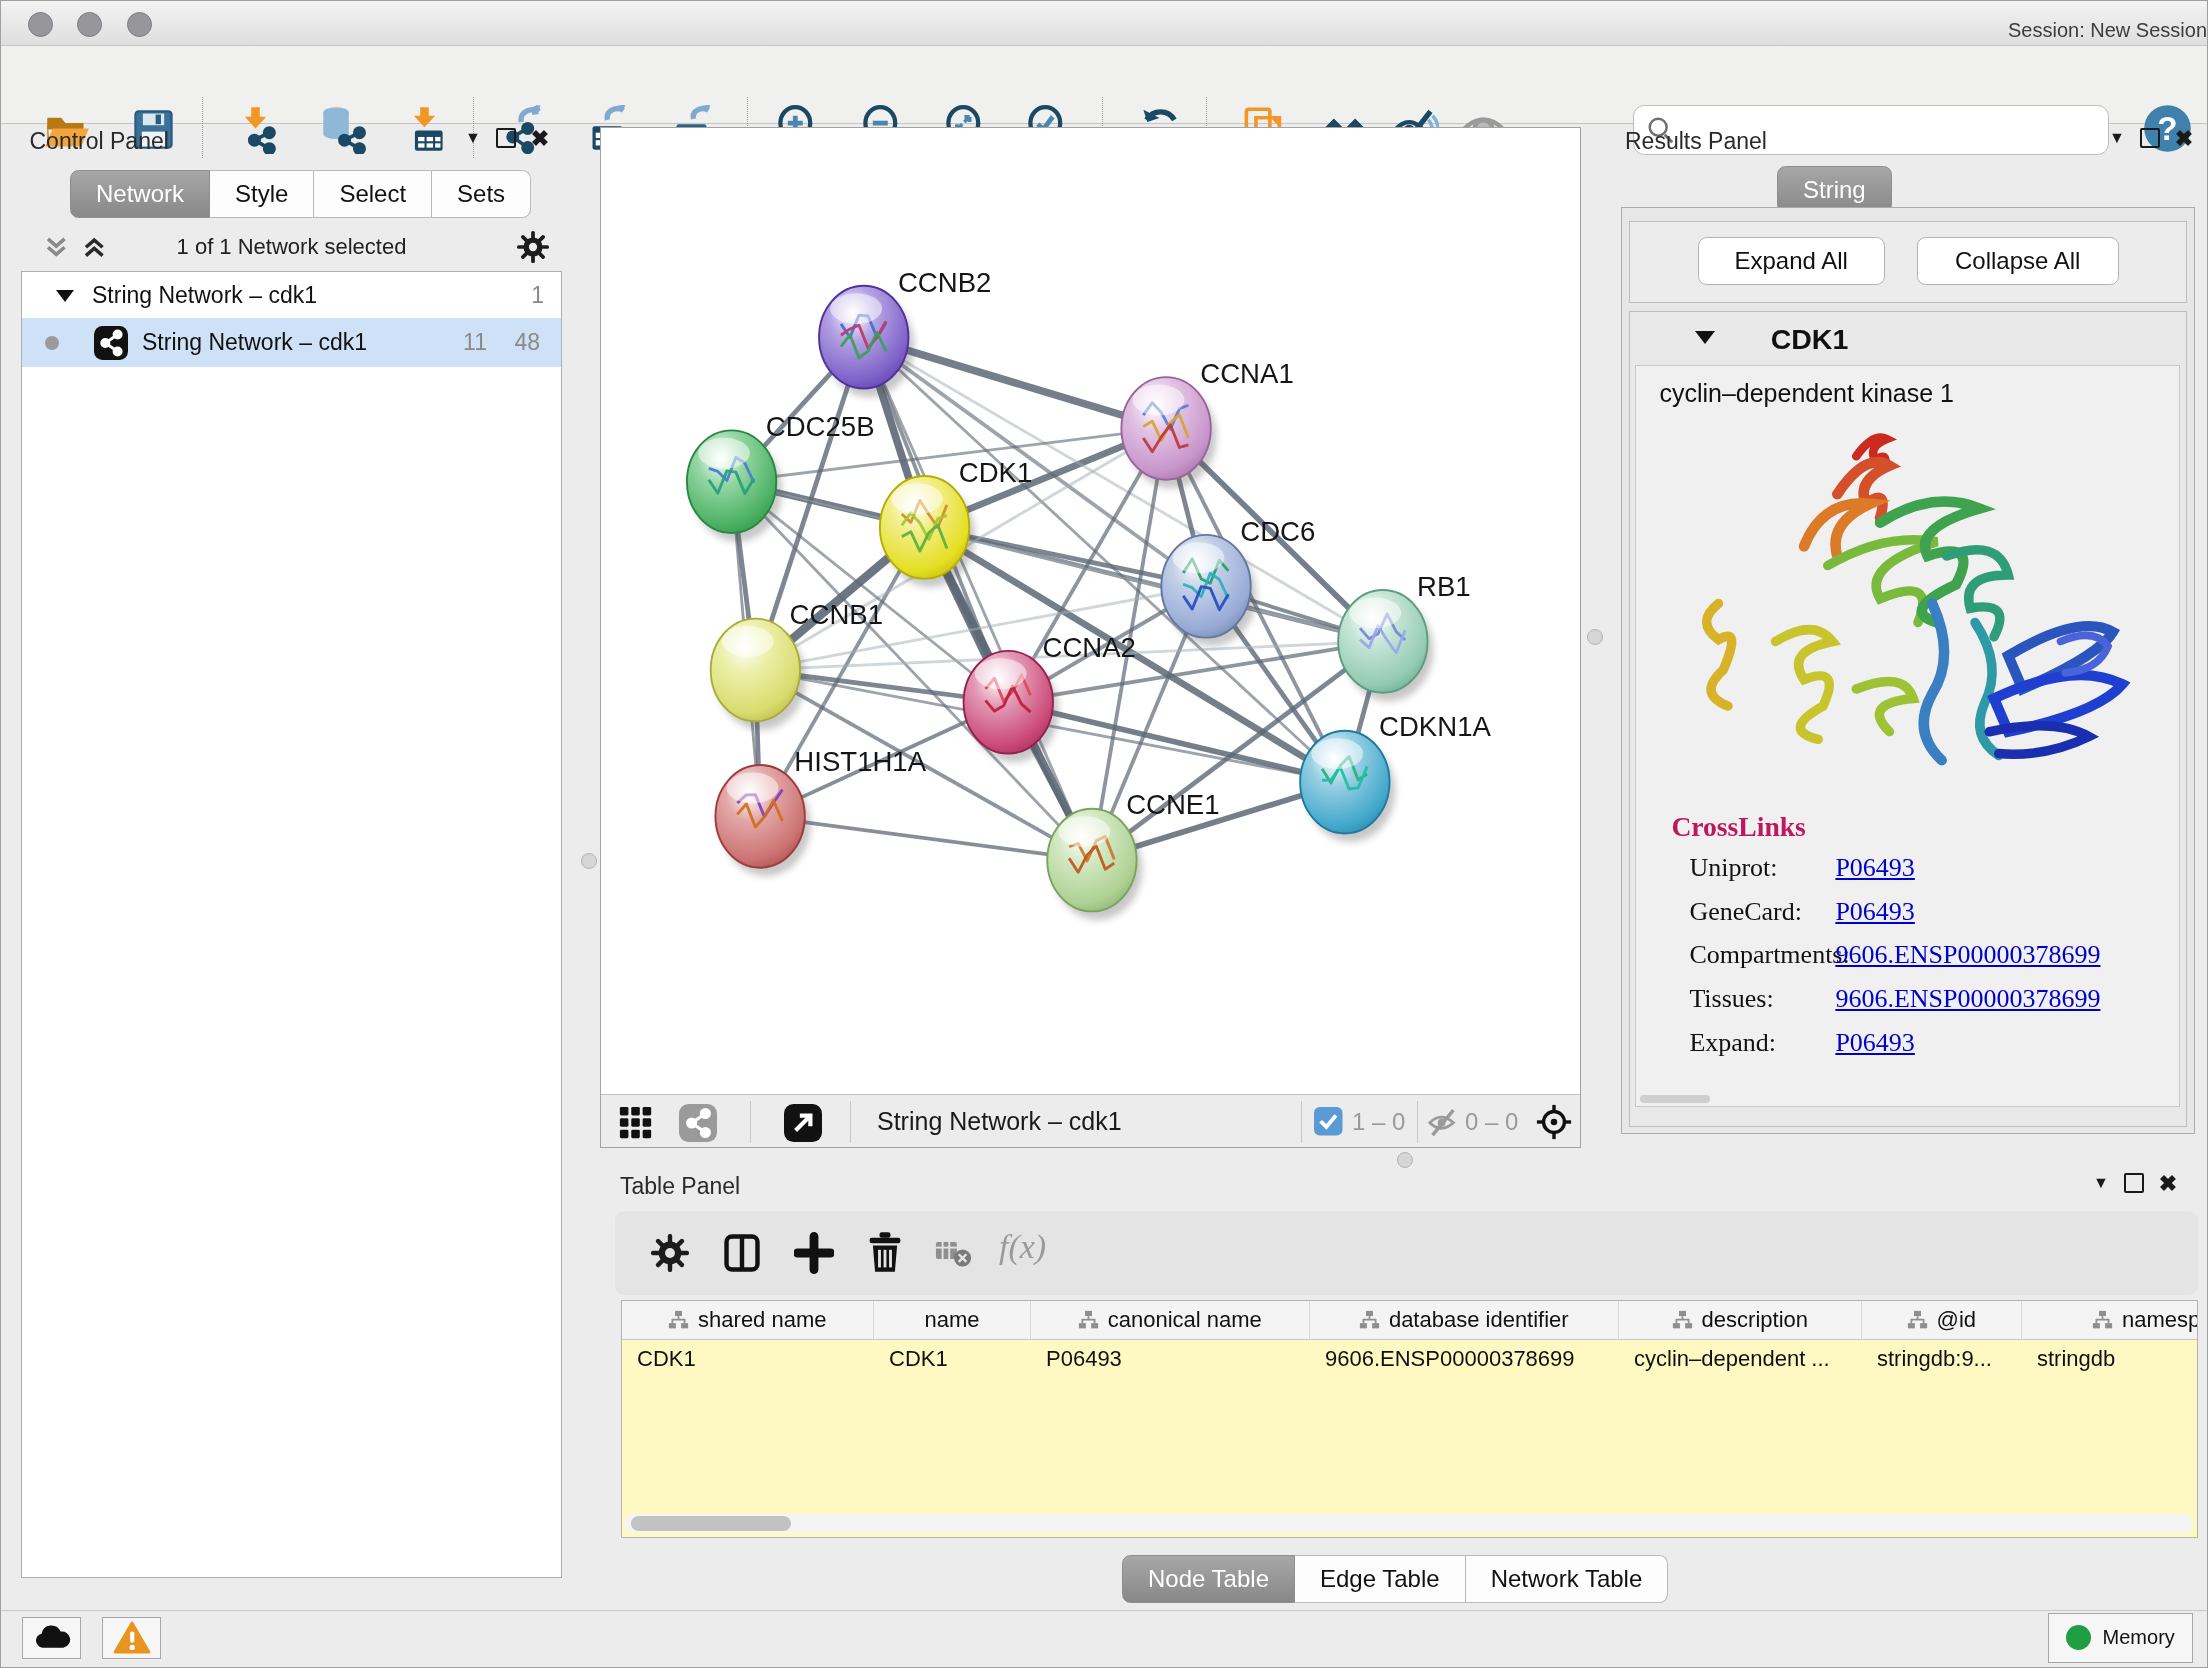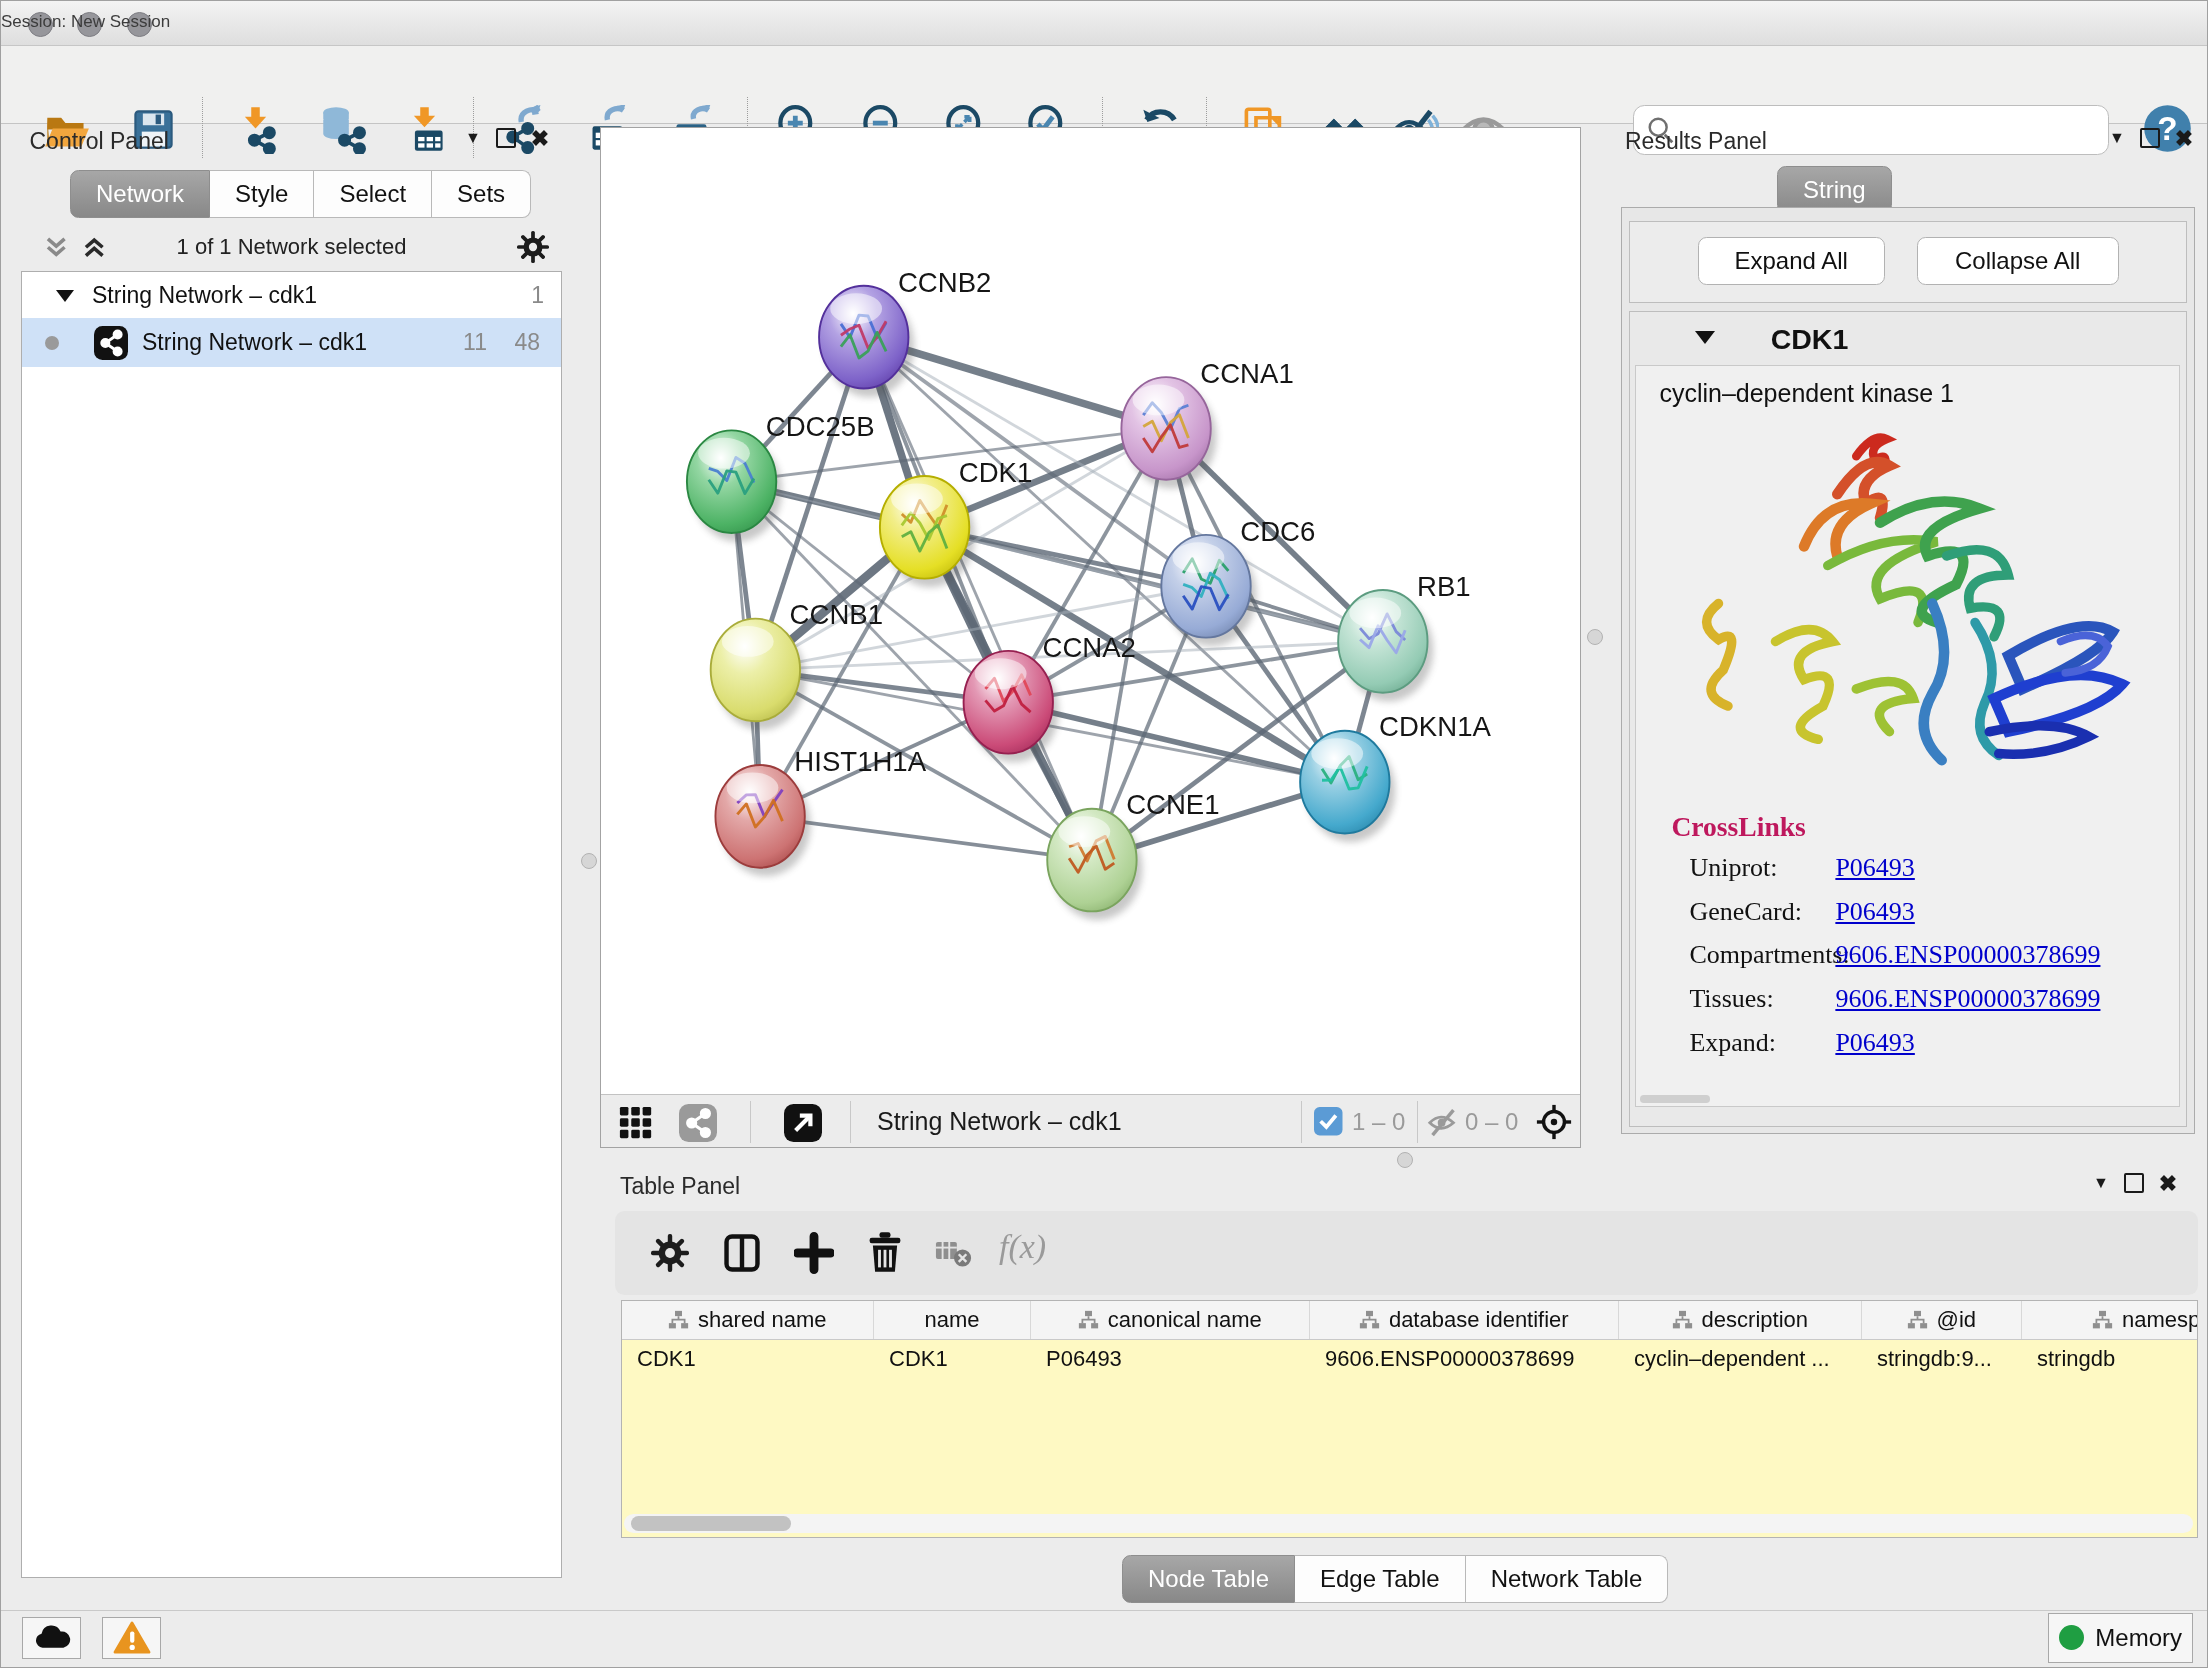--- a/index.html
+++ b/index.html
@@ -3,21 +3,21 @@
 <meta charset="utf-8">
 <style>
   html,body{margin:0;padding:0;background:#9a9a9a;}
   #window{position:relative;width:2208px;height:1668px;background:#ececec;
     font-family:"Liberation Sans",sans-serif;overflow:hidden;border:1px solid #a0a0a0;box-sizing:border-box;}
   
   #titlebar{position:absolute;left:0;top:0;width:100%;height:44px;
     background:linear-gradient(#f3f3f3,#dedede);border-bottom:1px solid #c6c6c6;}
   .tdot{position:absolute;top:10.5px;width:23px;height:23px;border-radius:50%;
     background:#96969b;border:1px solid #7d7d83;}
-  #wtitle{position:absolute;left:0;right:0;top:11px;text-align:left;font-size:17px;color:#3c3c3c;}
+  #wtitle{position:absolute;left:0;right:0;top:18px;text-align:right;font-size:20px;color:#3c3c3c;}
   
   #toolbar{position:absolute;left:0;top:45px;width:100%;height:77px;background:#f0f0ef;
     border-bottom:1px solid #c4c4c4;}
   .ticon{position:absolute;top:59px;width:49px;height:49px;cursor:default;}
   .tsep{position:absolute;top:51px;height:61px;width:0;border-left:1.9px dotted #9d9d9d;}
   #searchbox{position:absolute;left:1632px;top:59px;width:474px;height:48px;background:#fff;
     border:1.9px solid #bdbdbd;border-radius:11.4px;}
   #searchbox svg{position:absolute;left:11.4px;top:8.6px;}
   #searchbox input{position:absolute;left:53px;top:3.8px;width:409px;height:36px;border:none;outline:none;
     font-size:23px;font-family:"Liberation Sans",sans-serif;background:transparent;}
@@ -84,21 +84,21 @@
   .dcell{box-sizing:border-box;padding-left:15px;font-size:22px;color:#111;line-height:38px;
     white-space:nowrap;overflow:hidden;}
   #tbl-scroll{position:absolute;left:1.9px;bottom:3.8px;width:1569px;height:19px;background:#f4f4f4;border-radius:9.5px;}
   #tbl-thumb{position:absolute;left:7.6px;top:1.9px;width:160px;height:15px;background:#c2c2c2;border-radius:7.6px;}
   #tbl-tabs{position:absolute;left:1121px;top:1554px;display:flex;}
   
   #statusbar{position:absolute;left:0;top:1609px;width:100%;height:59px;background:#ececec;border-top:1px solid #c9c9c9;}
   .sbtn{position:absolute;top:5.7px;width:57px;height:40px;background:#f6f6f6;border:1.9px solid #a8a8a8;
     display:flex;align-items:center;justify-content:center;}
   #memory-btn{position:absolute;left:2047px;top:1.9px;width:143px;height:48px;background:#f6f6f6;
-    border:1.9px solid #a8a8a8;display:flex;align-items:center;justify-content:center;gap:11.4px;font-size:24px;color:#111;}
+    border:1.9px solid #a8a8a8;display:flex;align-items:center;justify-content:center;gap:11.4px;font-size:20px;color:#111;}
   #memory-dot{width:25px;height:25px;border-radius:50%;}
   a{text-decoration:underline;}
 </style>
 </head>
 <body>
 
 <div id="window">
 
   <div id="titlebar">
     <span class="tdot" style="left:27px"></span>

